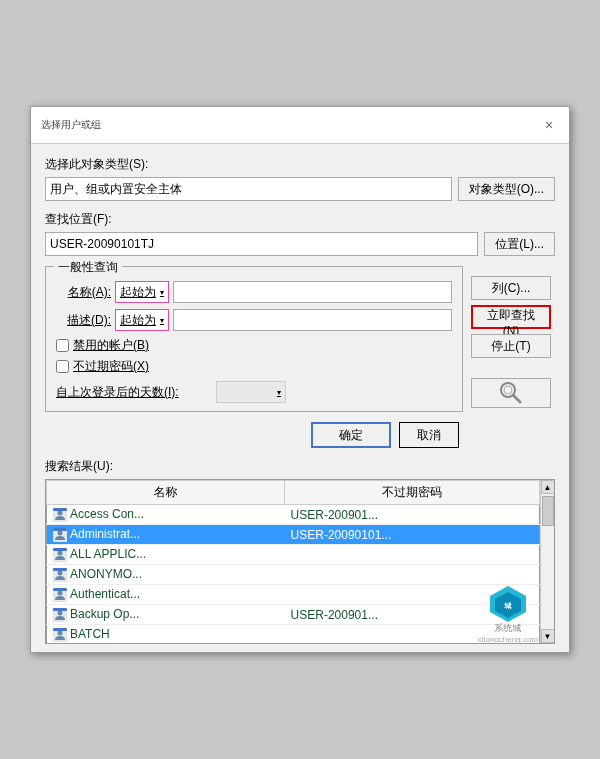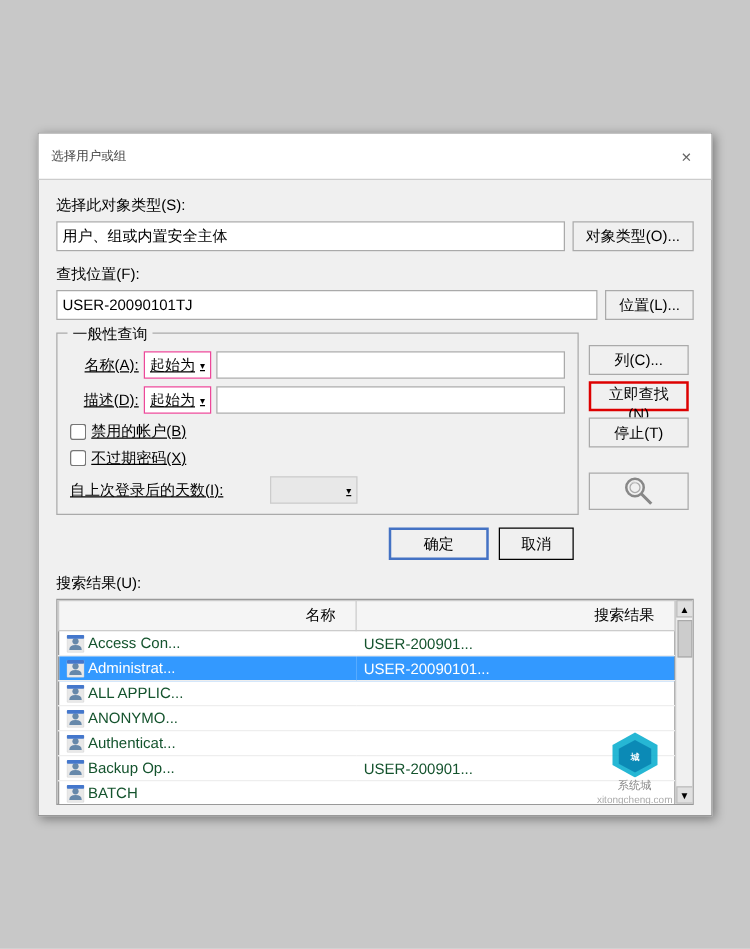--- a/index.html
+++ b/index.html
@@ -210,22 +210,22 @@
     .results-table {
       width: 100%;
       border: 1px solid #999;
       border-collapse: collapse;
       background: #fff;
       font-size: 12px;
     }
     .results-table th {
       background: #f5f5f5;
       border: 1px solid #ccc;
-      padding: 3px 16px;
-      text-align: right;
+      padding: 3px 0;
+      text-align: center;
       font-weight: normal;
       font-size: 12px;
       color: #000;
     }
     .results-table td {
       border-bottom: 1px solid #eee;
       padding: 2px 6px;
       height: 20px;
       color: #14532d;
     }
@@ -370,21 +370,21 @@
     </div>
 
     <div style="margin-top:2px;">
       <div class="results-label">搜索结果(U):</div>
       <div class="table-container">
         <div class="table-scroll">
           <table class="results-table">
             <thead>
               <tr>
                 <th>名称</th>
-                <th>搜索结果</th>
+                <th>不过期密码</th>
               </tr>
             </thead>
             <tbody id="results-tbody">
             <tr>
                   <td><svg width="14" height="14" viewBox="0 0 14 14" style="vertical-align: middle; margin-right: 3px;">
       <rect x="0" y="0" width="14" height="14" rx="1" fill="#e8e8e8" stroke="#ccc" stroke-width="0.5"></rect>
       <circle cx="7" cy="5" r="2.5" fill="#6688aa"></circle>
       <path d="M2 12 Q2 8 7 8 Q12 8 12 12" fill="#6688aa"></path>
       <rect x="0" y="0" width="14" height="3" fill="#4477cc" rx="1"></rect>
     </svg><span>Access Con...</span></td>

